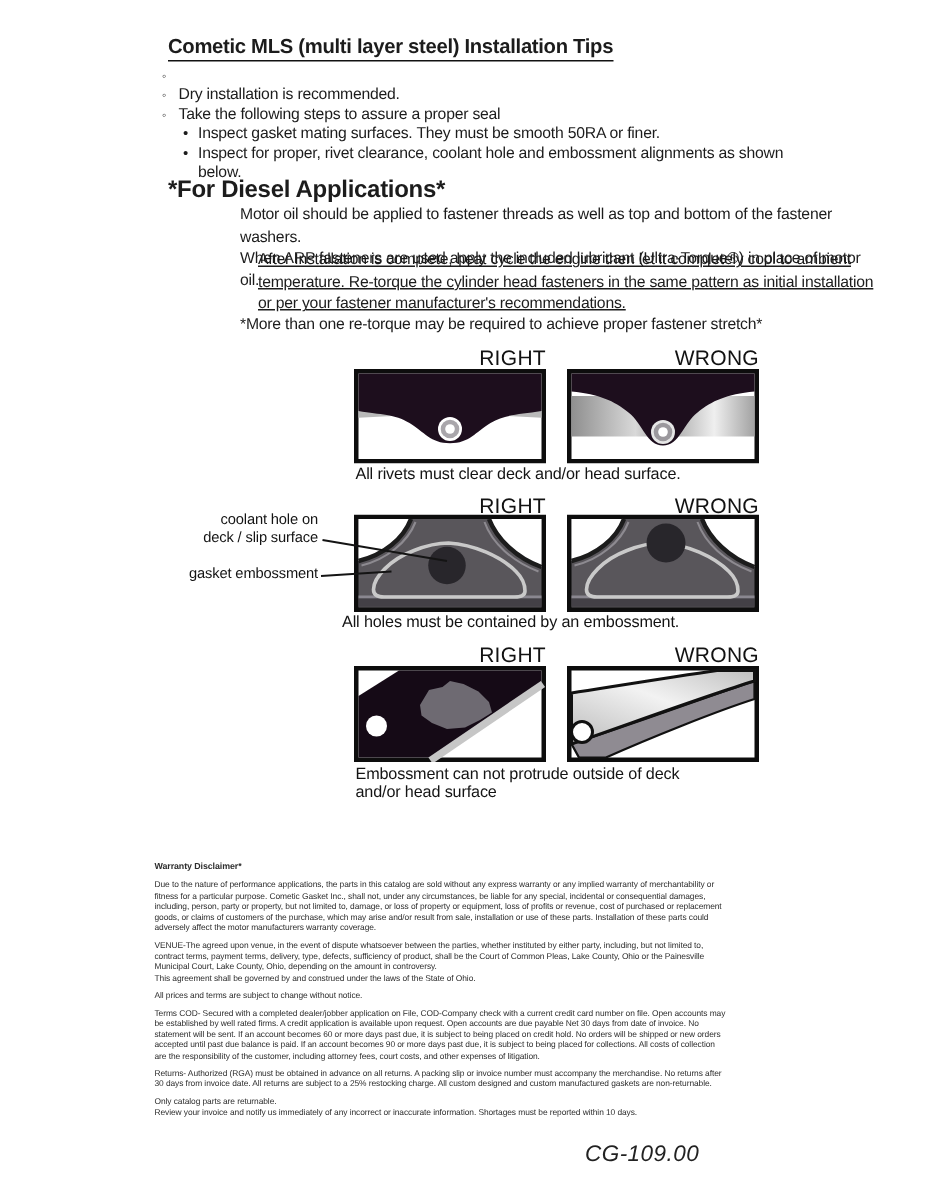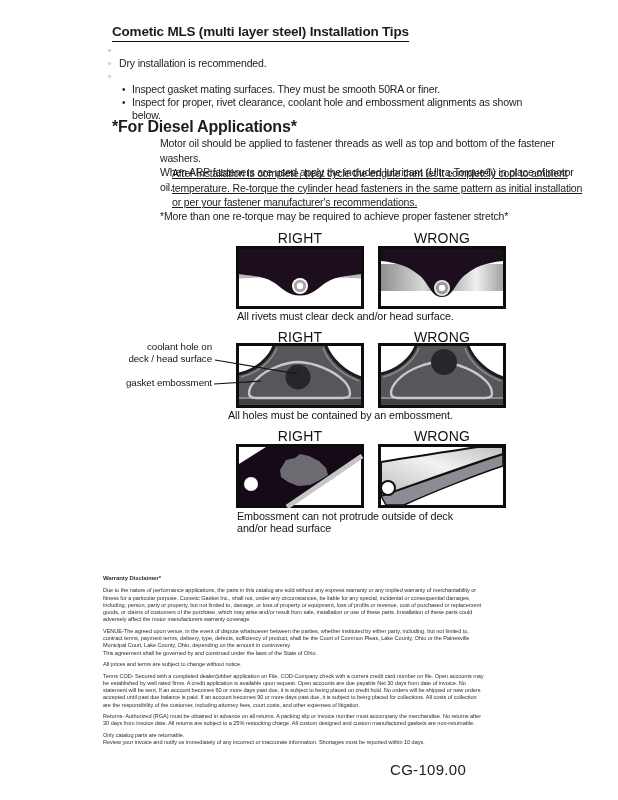--- a/index.html
+++ b/index.html
@@ -13,21 +13,21 @@
     border-bottom:1.5px solid #111;padding-bottom:2px;display:inline-block;
   }
   .bullets{font-size:10.5px;letter-spacing:-0.15px;line-height:13px;}
   .bullet{display:flex;}
   .bmark{width:11px;flex:none;font-size:8px;line-height:13px;}
   .bullet.sub{margin-left:14px;}
   .bullet.sub .bmark{font-size:10px;width:10px;}
   .btext{white-space:pre-line;}
   .heading{font-size:16px;font-weight:bold;letter-spacing:-0.2px;}
   .para{font-size:10.5px;letter-spacing:-0.15px;line-height:14.7px;white-space:pre-line;width:420px;margin-left:48px;}
-  .dlabel{width:128px;text-align:center;font-size:14px;letter-spacing:0.2px;color:#121212;}
+  .dlabel{width:128px;text-align:right;font-size:14px;letter-spacing:0.2px;color:#121212;}
   .caption{font-size:10.8px;letter-spacing:-0.1px;white-space:pre-line;line-height:11.8px;color:#141414;}
   .ann{font-size:9.8px;letter-spacing:-0.1px;text-align:right;width:112px;line-height:11.6px;white-space:pre-line;color:#141414;}
   .dbox{position:absolute;}
   .dbox svg{display:block;}
   .legal{width:448px;font-size:5.6px;letter-spacing:-0.05px;line-height:7.25px;color:#2e2e2e;}
   .legal-h{font-weight:bold;font-size:5.9px;margin:0 0 5px 0;}
   .lp{white-space:pre-line;margin:0 0 4.3px 0;}
   .pagenum{font-size:15px;color:#222222;letter-spacing:0.3px;}
 </style>
 </head>
@@ -42,20 +42,21 @@
   <div class="abs bullets" style="left:108px;top:44px;width:430px;">
     <div class="bullet">
       <span class="bmark">◦</span>
     </div>
     <div class="bullet">
       <span class="bmark">◦</span>
       <span class="btext">Dry installation is recommended.</span>
     </div>
     <div class="bullet">
       <span class="bmark">◦</span>
+      <span class="btext">Take the following steps to assure a proper seal</span>
     </div>
     <div class="bullet sub">
       <span class="bmark">•</span>
       <span class="btext">Inspect gasket mating surfaces.  They must be smooth 50RA or finer.</span>
     </div>
     <div class="bullet sub">
       <span class="bmark">•</span>
       <span class="btext">Inspect for proper, rivet clearance, coolant hole and embossment alignments as shown below.</span>
     </div>
   </div>
@@ -102,21 +103,21 @@
       <circle cx="64" cy="42" r="3.2" fill="#ffffff"></circle>
     </svg>
   </div>
 
   <div class="abs caption" style="left:237px;top:311px;">All rivets must clear deck and/or head surface.</div>
 
   <div class="abs dlabel" style="left:236px;top:329px;">RIGHT</div>
   <div class="abs dlabel" style="left:378px;top:329px;">WRONG</div>
 
   <div class="abs ann" style="left:100px;top:341px;">coolant hole on
-deck / head surface</div>
+deck / slip surface</div>
   <div class="abs ann" style="left:100px;top:377px;">gasket embossment</div>
 
   <div class="dbox" style="left:236px;top:343px;">
     <svg width="128" height="65" viewBox="0 0 128 65">
       <rect x="1.5" y="1.5" width="125" height="62" fill="#59565b" stroke="#0d0d0d" stroke-width="3"></rect>
       <path d="M3,3 L38,3 C33,16 20,27 3,31 Z" fill="#ffffff"></path>
       <path d="M90,3 L125,3 L125,35 C108,29 95,16 90,3 Z" fill="#ffffff"></path>
       <path d="M38,3 C33,16 20,27 3,31" stroke="#1c1c1c" stroke-width="3" fill="none"></path>
       <path d="M90,3 C95,16 108,29 125,35" stroke="#1c1c1c" stroke-width="3" fill="none"></path>
       <path d="M41,5 C36,18 22,30 5,34" stroke="#8d8a90" stroke-width="1.4" fill="none"></path>
@@ -199,15 +200,15 @@
 be established by well rated firms.  A credit application is available upon request.  Open accounts are due payable Net 30 days from date of invoice.  No
 statement will be sent.  If an account becomes 60 or more days past due, it is subject to being placed on credit hold.  No orders will be shipped or new orders
 accepted until past due balance is paid.  If an account becomes 90 or more days past due, it is subject to being placed for collections.  All costs of collection
 are the responsibility of the customer, including attorney fees, court costs, and other expenses of litigation.</p>
     <p class="lp">Returns- Authorized (RGA) must be obtained in advance on all returns.  A packing slip or invoice number must accompany the merchandise.  No returns after
 30 days from invoice date.  All returns are subject to a 25% restocking charge.  All custom designed and custom manufactured gaskets are non-returnable.</p>
     <p class="lp">Only catalog parts are returnable.
 Review your invoice and notify us immediately of any incorrect or inaccurate information.  Shortages must be reported within 10 days.</p>
   </div>
 
-  <div class="abs pagenum" style="left:390px;top:761px;">CG-109.00</div>
+  <div class="abs pagenum" style="left:390px;top:761px;font-style:italic;">CG-109.00</div>
 
 </div>
 
 </body></html>

